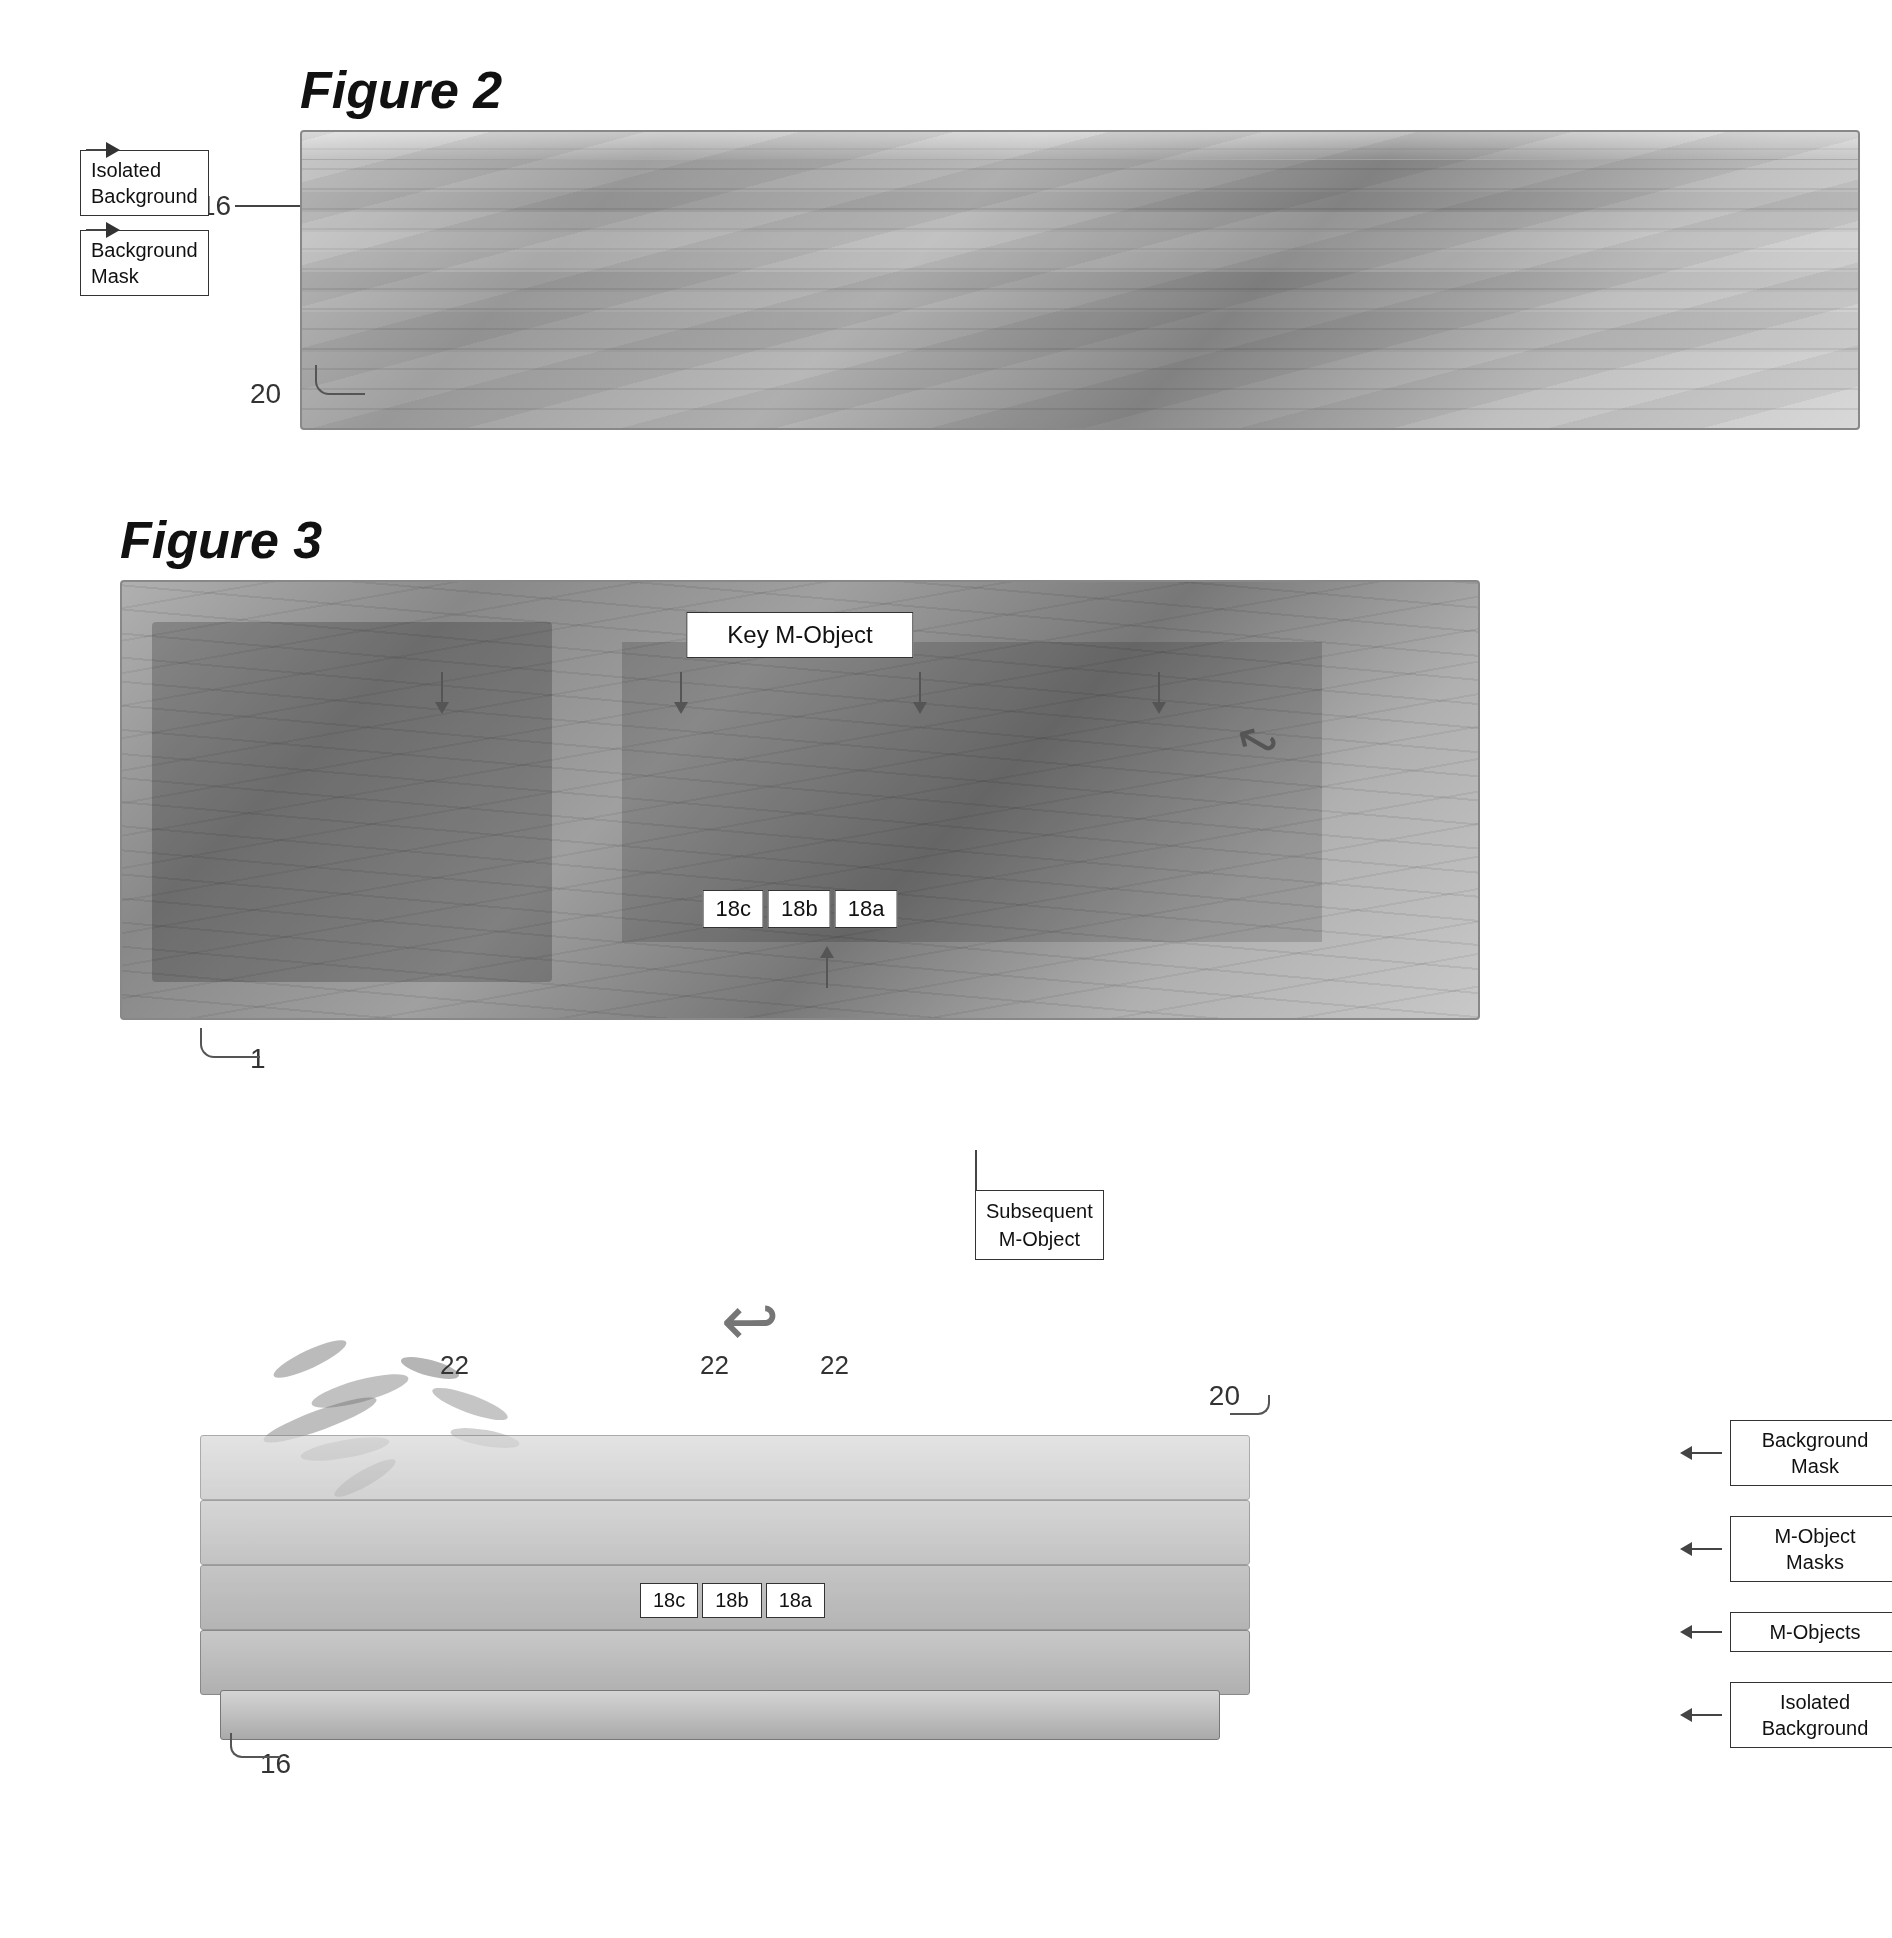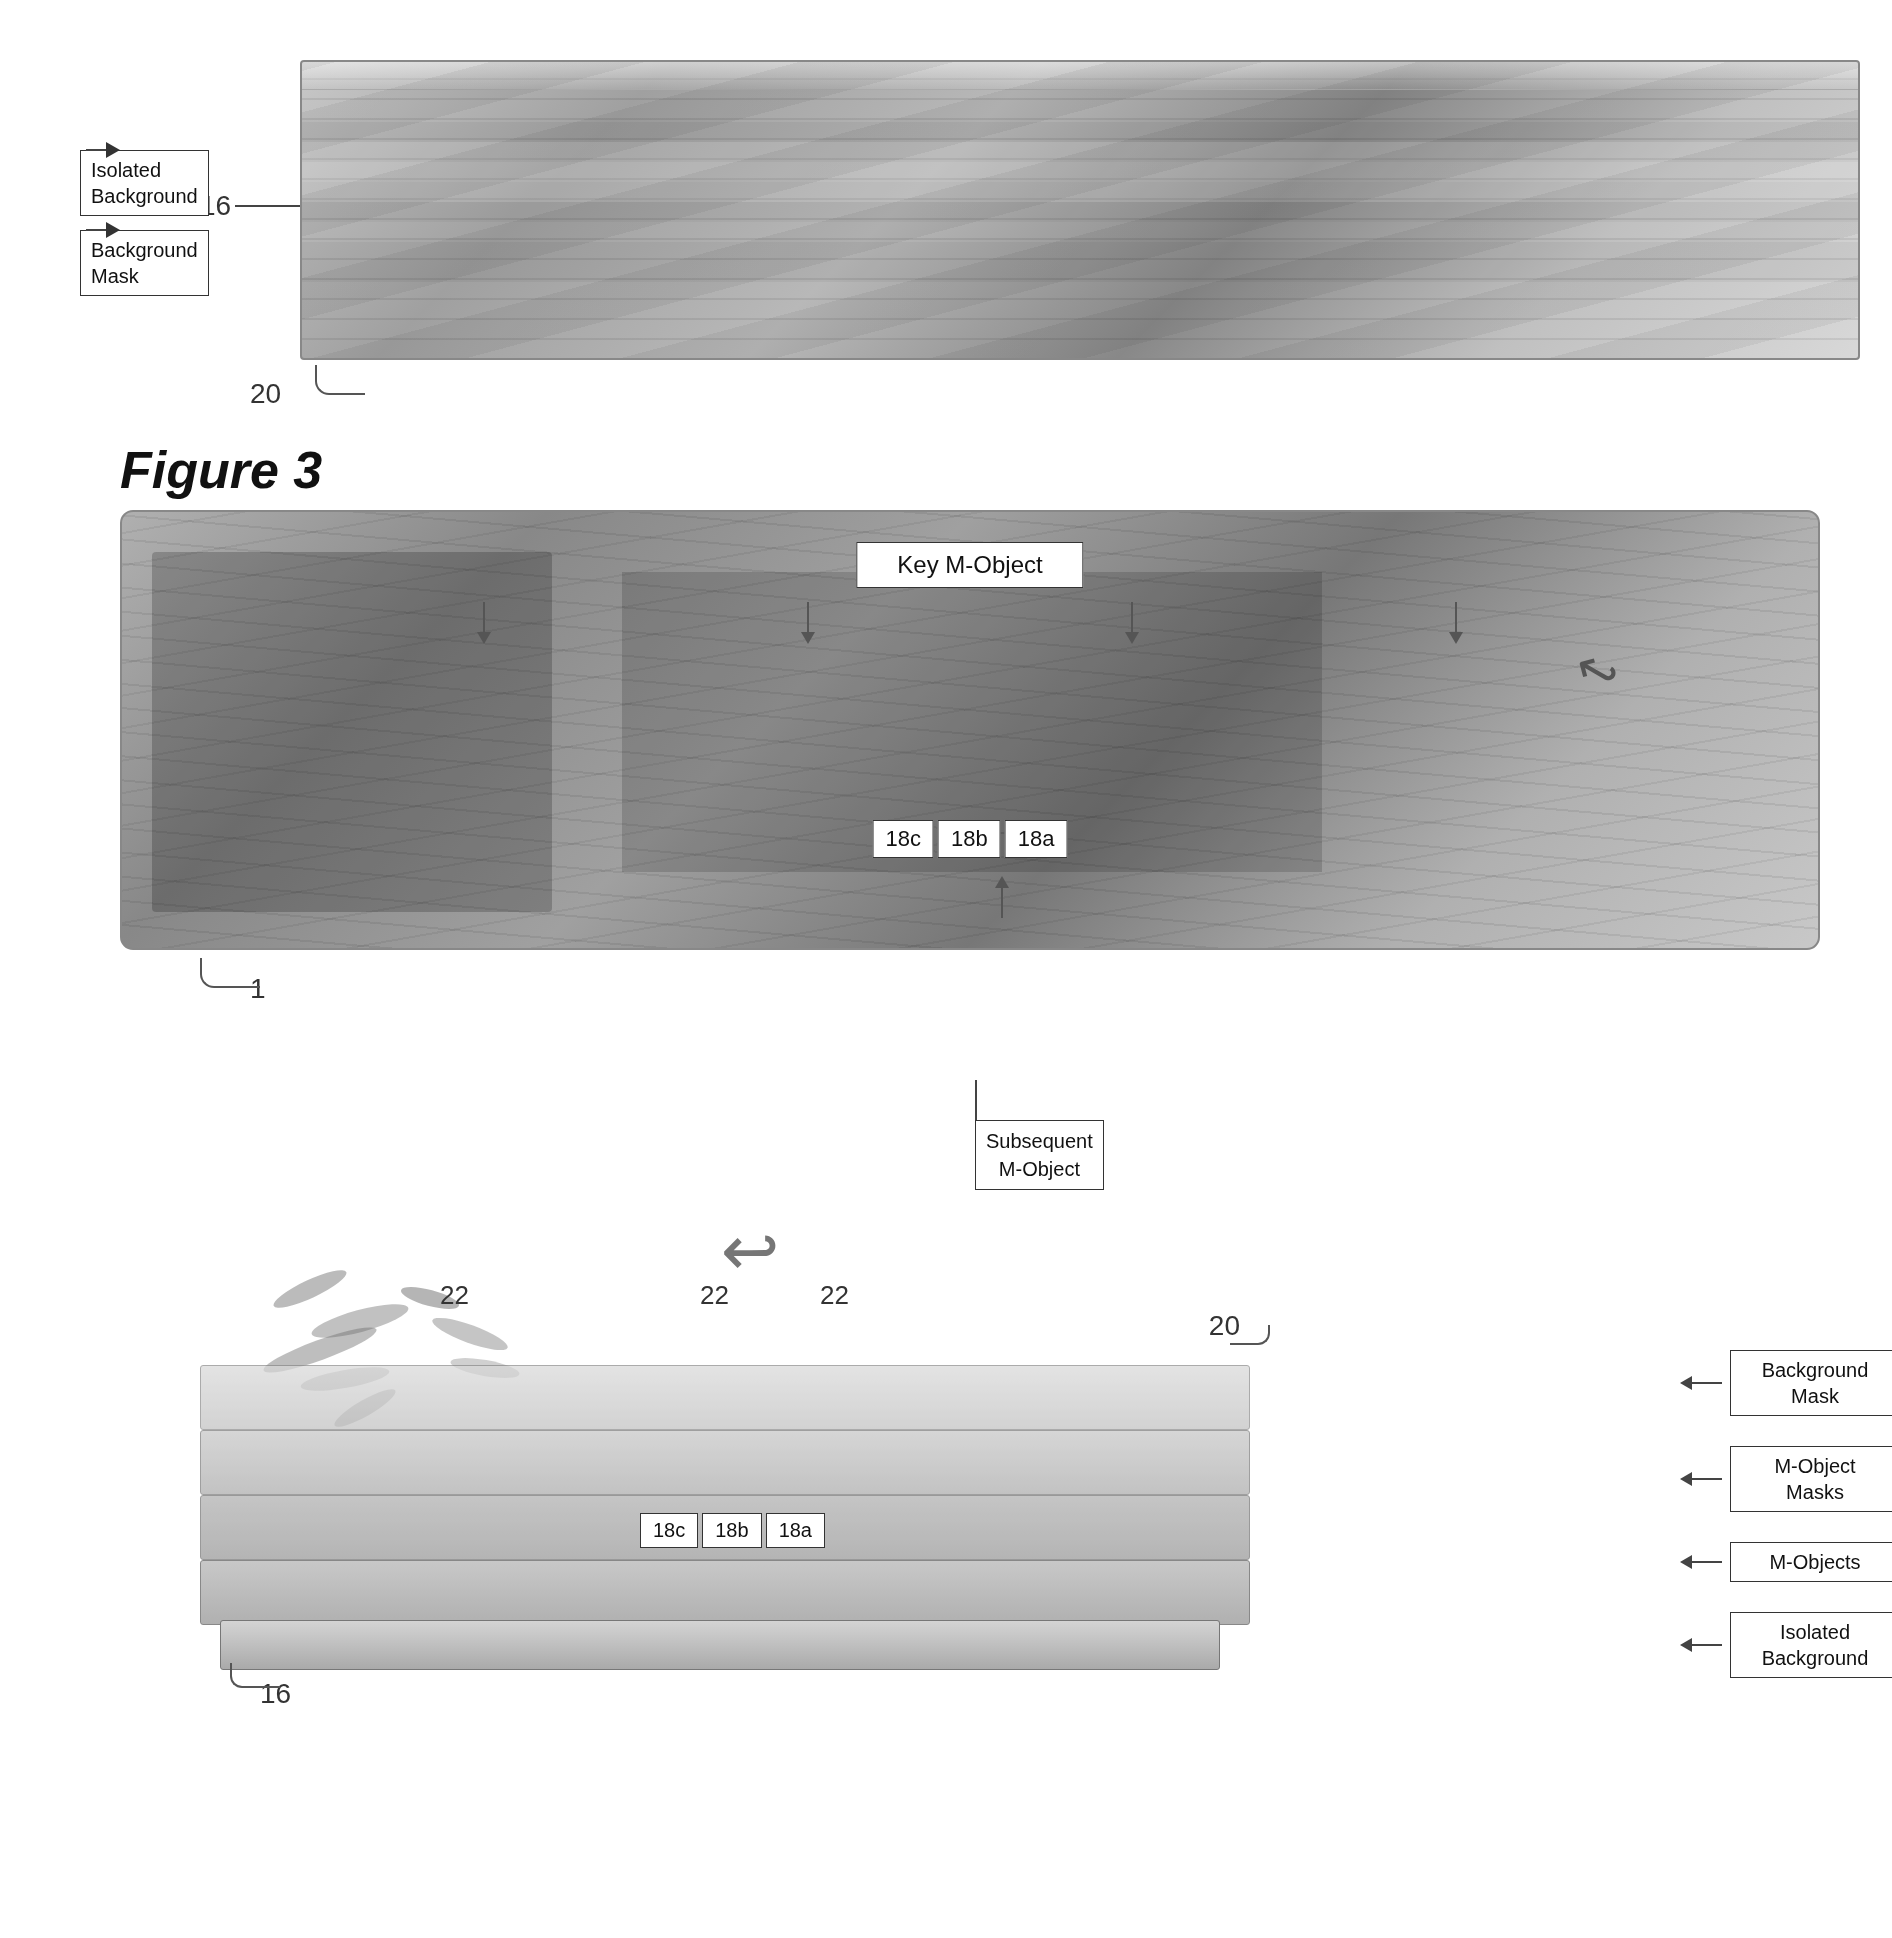--- a/index.html
+++ b/index.html
@@ -165,20 +165,21 @@
     }
 
   </style>
 </head>
 <body>
 
 <div class="page-container">
 
   <div style="position:relative; margin-bottom: 80px; margin-left: 240px; margin-top: 20px;">
 
+    <div class="figure-title">Figure 2</div>
 
     <div style="position:absolute; left: -100px; top: 130px; font-size: 28px; color:#333;">16</div>
 
     <div style="position:absolute; left: -65px; top: 145px; width: 80px; height: 2px; background:#444;"></div>
 
     <div class="fig2-image" style="width:1560px; height:300px;">
       <div class="fig2-top-edge"></div>
 
       <div class="fig2-dark-band" style="top:60px; opacity:0.3;"></div>
       <div class="fig2-dark-band" style="top:120px; opacity:0.2;"></div>
@@ -212,21 +213,21 @@
     <div style="position:absolute; left:-50px; top:318px; font-size:28px; color:#333;">20</div>
 
     <div style="position:absolute; left:15px; top:305px; width:50px; height:30px; border-left:2px solid #555; border-bottom:2px solid #555; border-radius:0 0 0 14px;"></div>
 
   </div>
 
   <div style="position:relative; margin-left: 60px;">
 
     <div class="figure-title">Figure 3</div>
 
-    <div class="fig3-image" style="width:1700px; height:440px; position:relative;border-radius:13px;">
+    <div class="fig3-image" style="width:1360px; height:440px; position:relative;">
 
       <div style="position:absolute; top:0; left:0; right:0; bottom:0; background: repeating-linear-gradient(-10deg, transparent, transparent 30px, rgba(0,0,0,0.06) 30px, rgba(0,0,0,0.06) 32px);"></div>
 
       <div style="position:absolute; top:40px; left:30px; width:400px; height:360px; background:rgba(0,0,0,0.2); border-radius:4px;"></div>
 
       <div style="position:absolute; top:60px; left:500px; width:700px; height:300px; background:rgba(0,0,0,0.15);"></div>
 
       <div class="fig3-key-mobject">
         <span>Key M-Object</span>
       </div>

